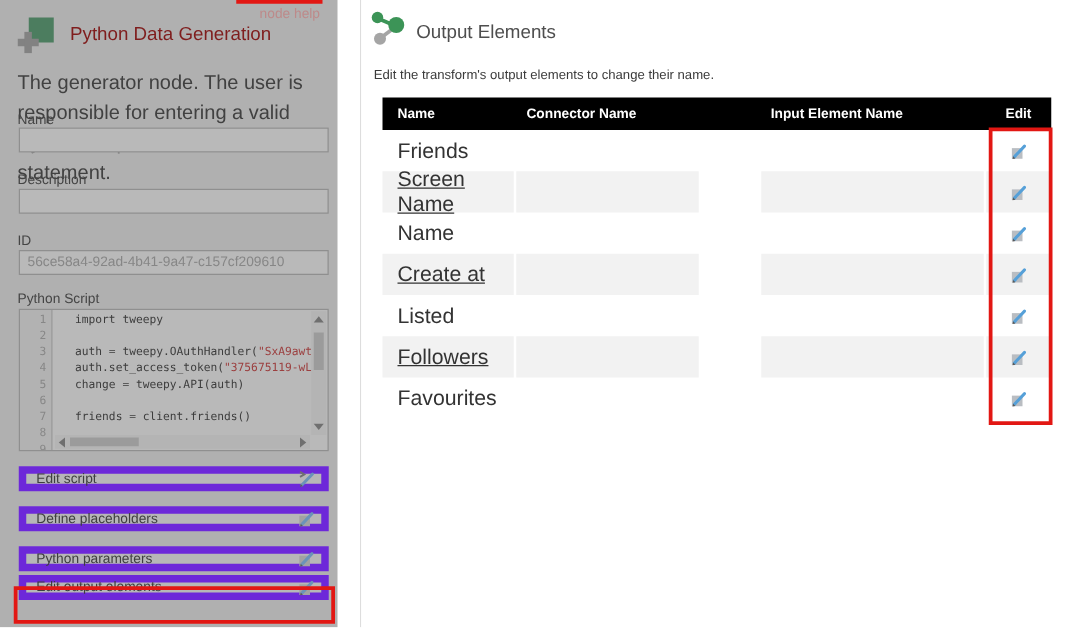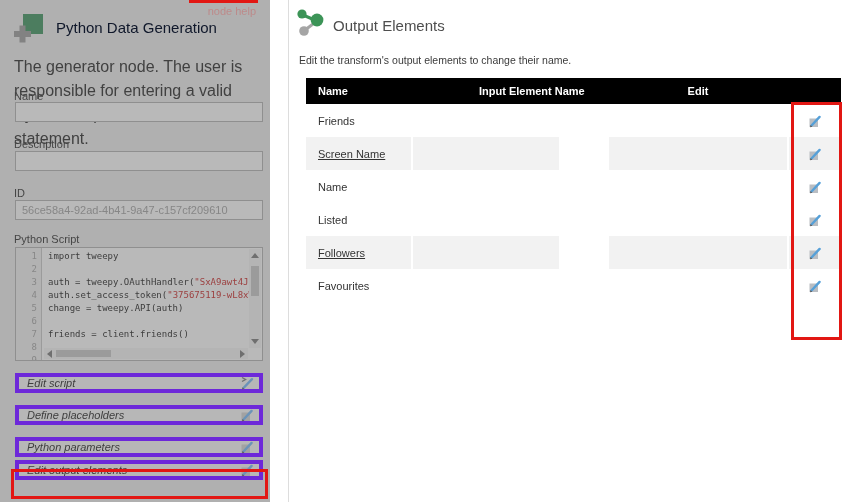--- a/index.html
+++ b/index.html
@@ -9,65 +9,65 @@
   
   .left-panel { position:absolute; left:0; top:0; width:270px; height:502px; background:#b0b0b0; }
   .divider { position:absolute; left:288px; top:0; width:1px; height:502px; background:#dddddd; }
 
   .ann { position:absolute; border:3px solid #e21713; }
   .ann-topline { position:absolute; left:189px; top:0; width:69px; height:3px; background:#e21713; }
 
   .more-help { position:absolute; top:5px; right:14px; font-size:11px; color:#bd8a8a; cursor:pointer; }
 
   .node-icon { position:absolute; left:14px; top:13px; width:30px; height:30px; }
-  .panel-title { position:absolute; left:56px; top:19px; font-size:15px; color:#0f172a; }
+  .panel-title { position:absolute; left:56px; top:19px; font-size:15px; color:#7f1d1d; }
   .panel-desc { position:absolute; left:14px; top:55px; width:250px; font-size:16px; line-height:1.5; color:#414141; }
 
   .fld-label { position:absolute; left:14px; font-size:11px; color:#454545; }
   .fld-input { position:absolute; left:15px; width:248px; height:20px; background:#b9b9b9;
                border:1px solid #8f8f8f; font-size:11px; color:#868686; padding:0 6px;
                font-family:"Liberation Sans", sans-serif; }
 
   
   .editor { position:absolute; left:15px; top:247px; width:248px; height:114px;
             background:#b9b9b9; border:1px solid #8f8f8f; overflow:hidden; }
   .gutter { position:absolute; left:0; top:0; bottom:0; width:26px; background:#b2b2b2;
             border-right:1px solid #9b9b9b; padding-top:2px; }
   .ln { height:13px; line-height:13px; font-family:"DejaVu Sans Mono", monospace;
         font-size:9px; color:#878787; text-align:right; padding-right:4px; }
-  .code { position:absolute; left:27px; top:0; right:13px; bottom:0; padding:2px 0 0 5px; overflow:hidden; }
+  .code { position:absolute; left:27px; top:0; right:13px; bottom:0; padding:2px 0 0 17px; overflow:hidden; }
   .cl { height:13px; line-height:13px; font-family:"DejaVu Sans Mono", monospace;
         font-size:9px; color:#3d3d3d; white-space:pre; }
   .cl .str { color:#9c4040; }
 
   .vscroll { position:absolute; right:1px; top:1px; width:12px; height:99px; background:#b4b4b4; }
   .vthumb { position:absolute; left:2px; top:17px; width:8px; height:30px; background:#9b9b9b; }
   .hscroll { position:absolute; left:28px; bottom:1px; right:14px; height:11px; background:#b4b4b4; }
   .hthumb { position:absolute; left:12px; top:2px; width:55px; height:7px; background:#9b9b9b; }
   .tri-up    { position:absolute; left:2px; top:4px;    width:0; height:0; border-left:4px solid transparent; border-right:4px solid transparent; border-bottom:5px solid #6f6f6f; }
   .tri-down  { position:absolute; left:2px; bottom:4px; width:0; height:0; border-left:4px solid transparent; border-right:4px solid transparent; border-top:5px solid #6f6f6f; }
   .tri-left  { position:absolute; left:3px; top:2px;    width:0; height:0; border-top:4px solid transparent; border-bottom:4px solid transparent; border-right:5px solid #6f6f6f; }
   .tri-right { position:absolute; right:3px; top:2px;   width:0; height:0; border-top:4px solid transparent; border-bottom:4px solid transparent; border-left:5px solid #6f6f6f; }
 
   
   .lbtn { position:absolute; left:15px; width:248px; height:20px; background:#b7b7b7;
-          border:4px solid #6d28d9; display:flex; align-items:center; padding:0 4px 0 8px;
-          font-size:11px; color:#3e3e3e; cursor:pointer;font-style:italic; }
+          border:6px solid #6d28d9; display:flex; align-items:center; padding:0 4px 0 8px;
+          font-size:11px; color:#3e3e3e; cursor:pointer; }
   .lbtn .lbl { flex:1; }
   .lbtn .ic { width:16px; height:16px; }
 
   
   .right-panel { position:absolute; left:289px; top:0; width:568px; height:502px; background:#fff; }
   .out-icon { position:absolute; left:6px; top:8px; width:34px; height:34px; }
   .out-title { position:absolute; left:44px; top:17px; font-size:15px; color:#4e4e4e; }
   .out-sub { position:absolute; left:10px; top:54px; font-size:10.5px; color:#3b3b3b; }
 
   .tbl { position:absolute; left:17px; top:78px; width:535px; }
   .thead { display:flex; height:26px; background:#000; color:#fff; align-items:center; font-size:11px; font-weight:bold; }
-  .trow { display:flex; height:33px; font-size:11px; color:#333; }
+  .trow { display:flex; height:33px; font-size:17px; color:#333; }
   .td, .th { display:flex; align-items:center; }
   .th-name, .td-name { width:115px; padding-left:12px; margin-right:2px; }
   .th-conn, .td-conn { width:160px; padding-left:8px; margin-right:2px; }
   .th-input, .td-input { width:196px; padding-left:8px; margin-right:2px;margin-left:48px; }
   .th-edit, .td-edit { width:58px; justify-content:center; }
   .trow.alt .td { background:#f2f2f2;text-decoration:underline; }
   .td-edit .editbtn { width:16px; height:16px; cursor:pointer; }
 
   .ann-left-box  { left:11px; top:469px; width:257px; height:30px; }
   .ann-right-box { position:absolute; left:791px; top:102px; width:51px; height:238px; border:3px solid #e21713; }
@@ -181,20 +181,21 @@
       <circle cx="7" cy="6" r="4.6" fill="#3c9457"></circle>
       <circle cx="22" cy="12" r="6.4" fill="#3c9457"></circle>
       <circle cx="9" cy="23" r="4.8" fill="#a5a5a5"></circle>
     </svg>
     <div class="out-title">Output Elements</div>
     <div class="out-sub">Edit the transform's output elements to change their name.</div>
 
     <div class="tbl">
       <div class="thead">
         <div class="th th-name">Name</div>
+        <div class="th th-conn">Connector Name</div>
         <div class="th th-input">Input Element Name</div>
         <div class="th th-edit">Edit</div>
       </div>
       <div id="tbody">
           <div class="trow">
             <div class="td td-name">Friends</div>
             <div class="td td-conn"></div>
             <div class="td td-input"></div>
             <div class="td td-edit">
               <span class="editbtn"><svg width="16" height="16" viewBox="0 0 16 16">
@@ -221,20 +222,32 @@
             <div class="td td-conn"></div>
             <div class="td td-input"></div>
             <div class="td td-edit">
               <span class="editbtn"><svg width="16" height="16" viewBox="0 0 16 16">
                   <rect x="2.5" y="5.5" width="8.5" height="8.5" fill="#b9bdc2"></rect>
                   <path d="M4.5 12.5 L12.6 3.9" stroke="#56a0d8" stroke-width="2.4" stroke-linecap="round"></path>
                   <path d="M3 14.2 l2.3-.5 -1.7-1.7 z" fill="#5a5a5a"></path>
                 </svg></span>
             </div>
           </div>
+          <div class="trow alt">
+            <div class="td td-name">Create at</div>
+            <div class="td td-conn"></div>
+            <div class="td td-input"></div>
+            <div class="td td-edit">
+              <span class="editbtn"><svg width="16" height="16" viewBox="0 0 16 16">
+                  <rect x="2.5" y="5.5" width="8.5" height="8.5" fill="#b9bdc2"></rect>
+                  <path d="M4.5 12.5 L12.6 3.9" stroke="#56a0d8" stroke-width="2.4" stroke-linecap="round"></path>
+                  <path d="M3 14.2 l2.3-.5 -1.7-1.7 z" fill="#5a5a5a"></path>
+                </svg></span>
+            </div>
+          </div>
           <div class="trow">
             <div class="td td-name">Listed</div>
             <div class="td td-conn"></div>
             <div class="td td-input"></div>
             <div class="td td-edit">
               <span class="editbtn"><svg width="16" height="16" viewBox="0 0 16 16">
                   <rect x="2.5" y="5.5" width="8.5" height="8.5" fill="#b9bdc2"></rect>
                   <path d="M4.5 12.5 L12.6 3.9" stroke="#56a0d8" stroke-width="2.4" stroke-linecap="round"></path>
                   <path d="M3 14.2 l2.3-.5 -1.7-1.7 z" fill="#5a5a5a"></path>
                 </svg></span>

